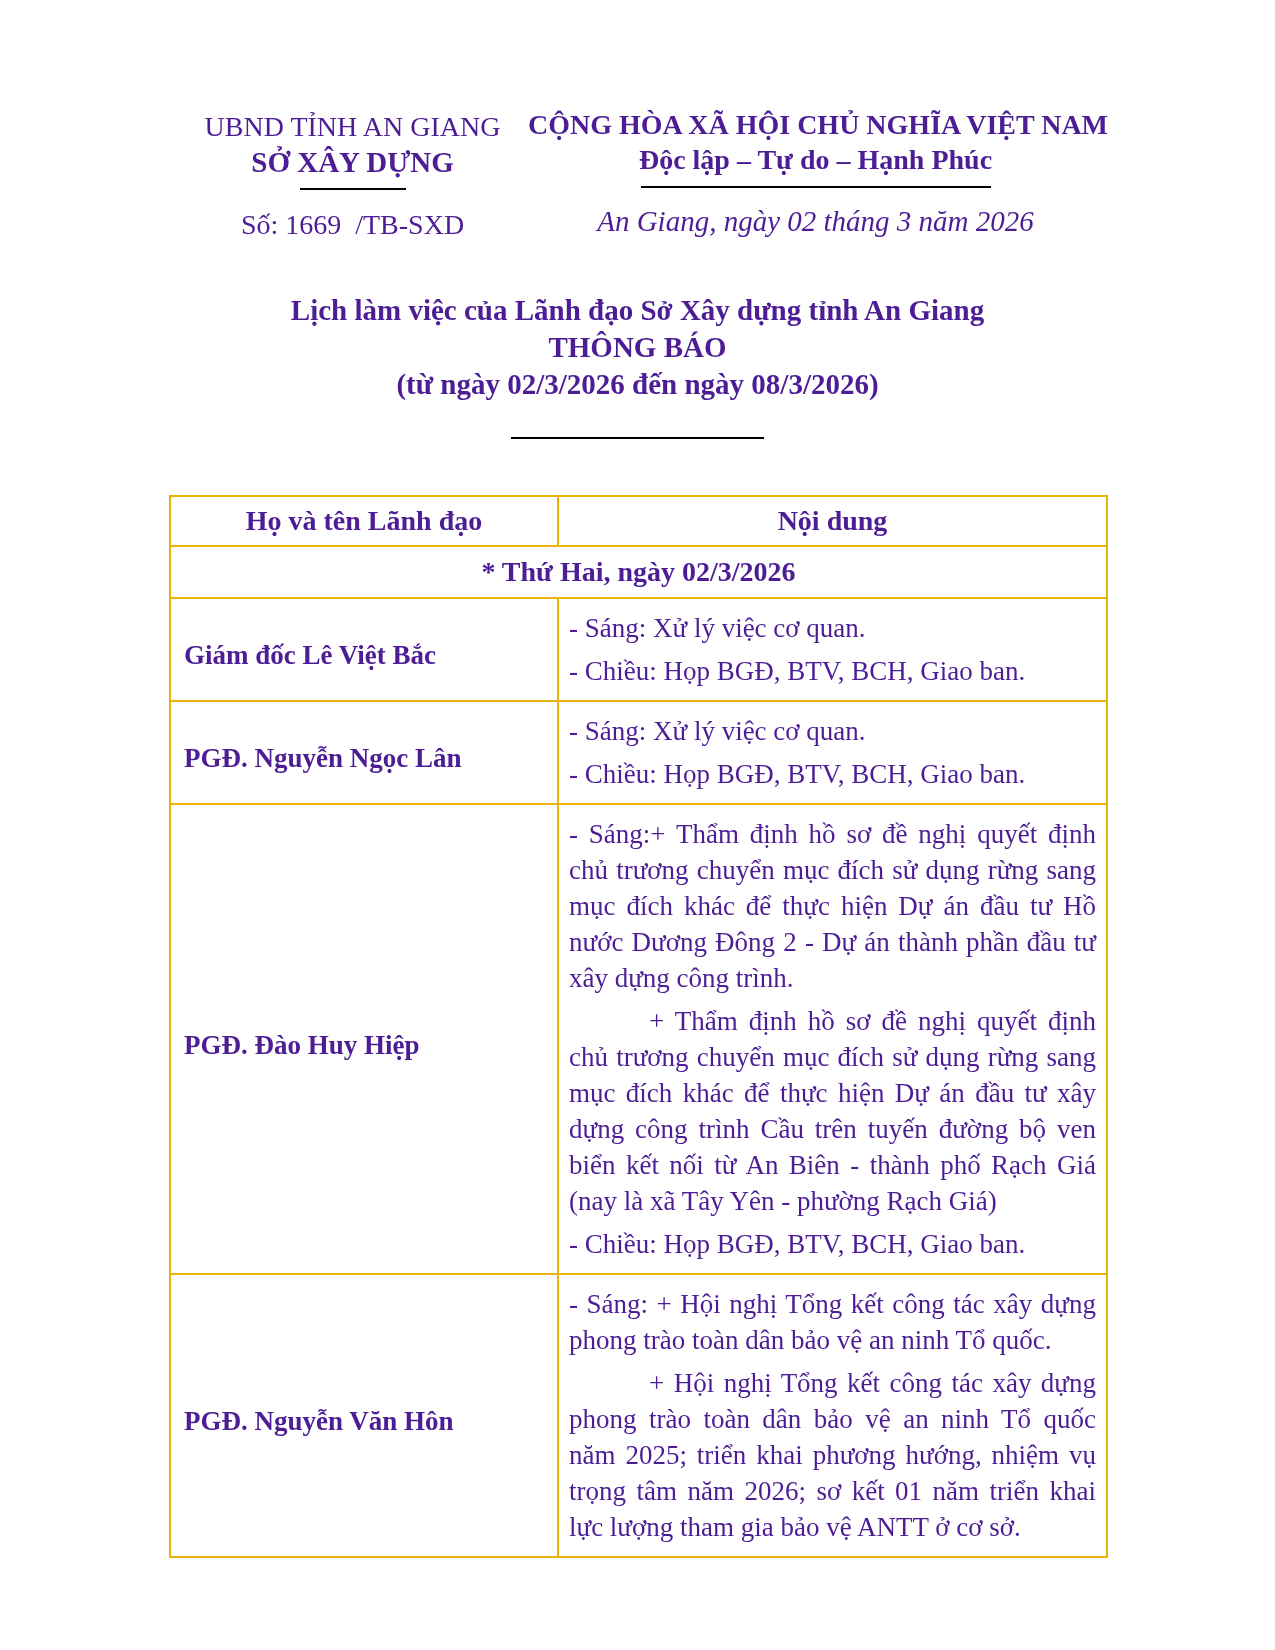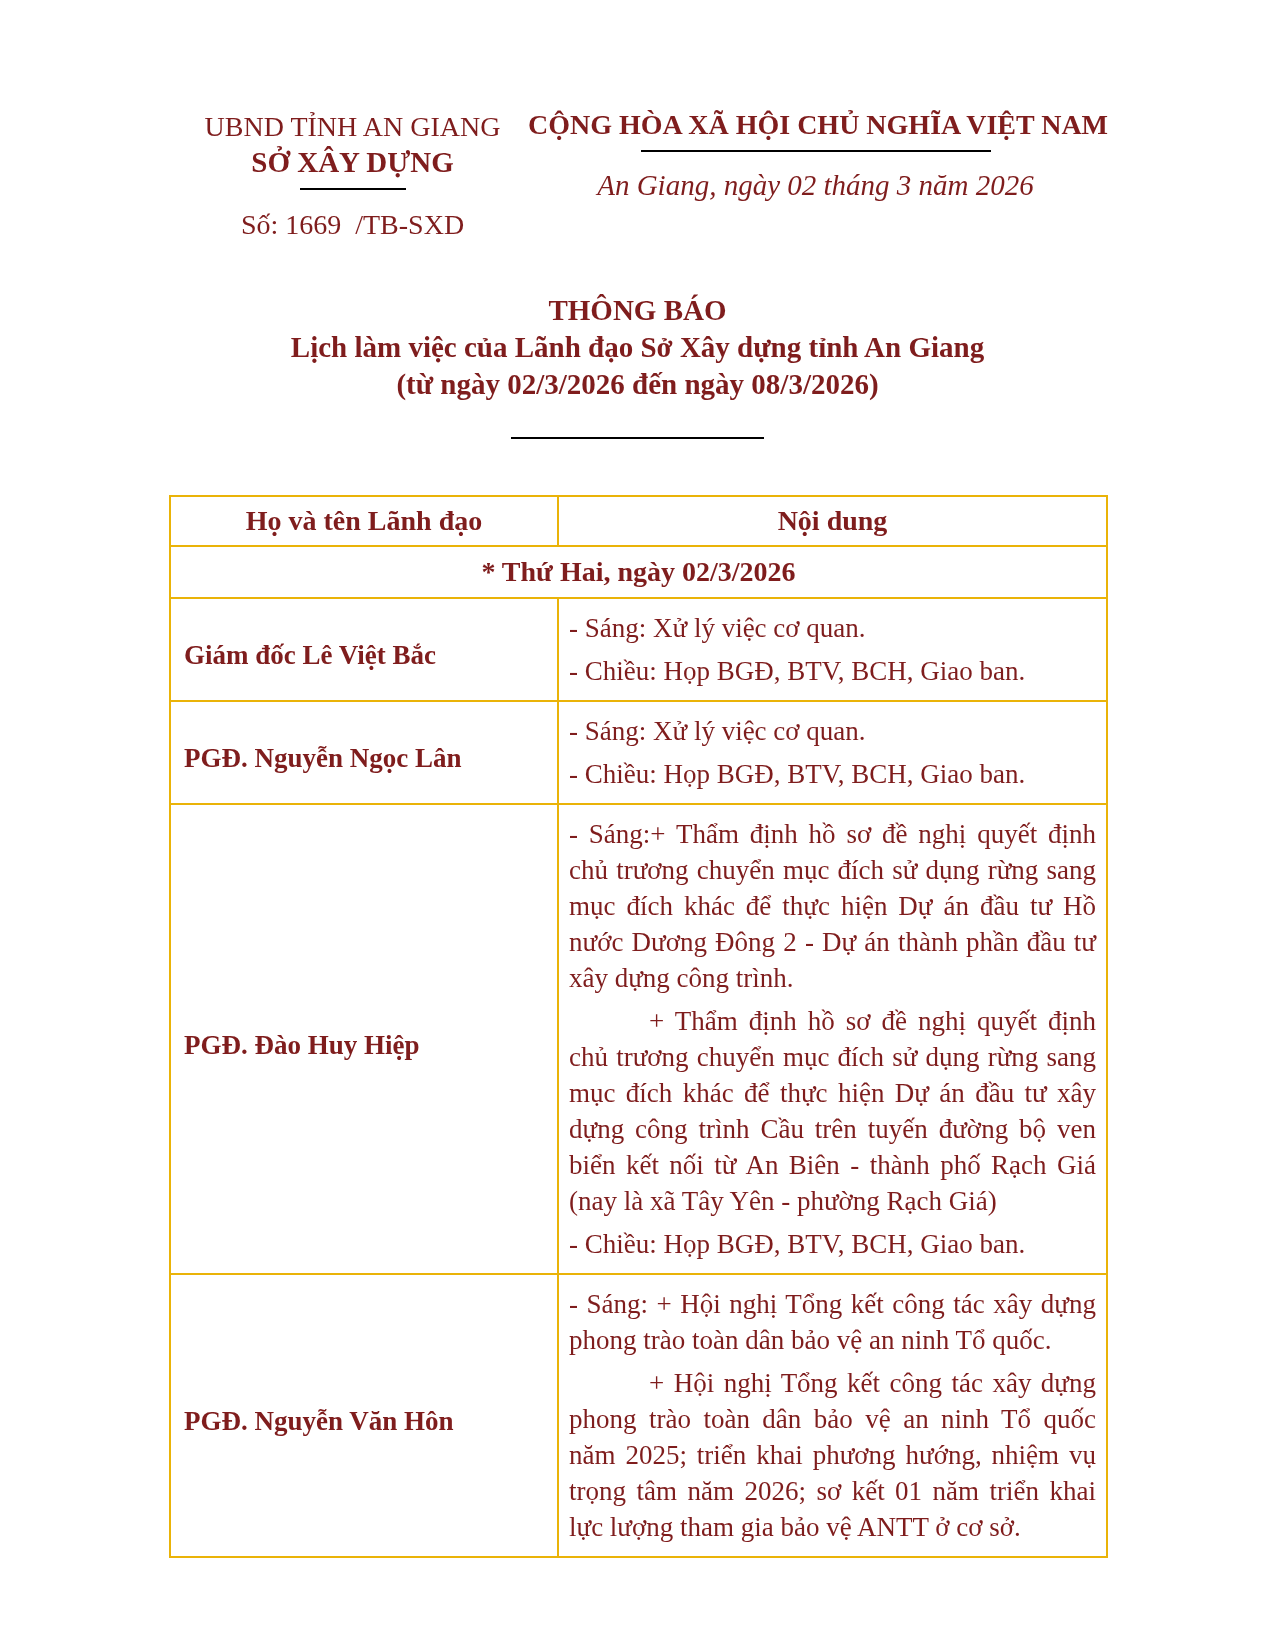--- a/index.html
+++ b/index.html
@@ -5,21 +5,21 @@
   html, body {
     margin: 0;
     padding: 0;
     background: #ffffff;
   }
   .page {
     position: relative;
     width: 1275px;
     height: 1650px;
     background: #ffffff;
-    color: #7f1d1d;
+    color: #4c1d95;
     font-family: "Liberation Serif", "DejaVu Serif", serif;
     overflow: hidden;
   }
 
   
   .header-left {
     position: absolute;
     top: 110px;
     left: 165px;
     width: 375px;
@@ -167,27 +167,28 @@
 
   <div class="header-left">
     <div class="org-parent">UBND TỈNH AN GIANG</div>
     <div class="org-name">SỞ XÂY DỰNG</div>
     <div class="org-rule"></div>
     <div class="doc-number">Số: 1669  /TB-SXD</div>
   </div>
 
   <div class="header-right">
     <div class="nation-line1">CỘNG HÒA XÃ HỘI CHỦ NGHĨA VIỆT NAM</div>
+    <div class="nation-line2">Độc lập – Tự do – Hạnh Phúc</div>
     <div class="motto-rule"></div>
     <div class="date-line">An Giang, ngày 02 tháng 3 năm 2026</div>
   </div>
 
   <div class="title-block">
+    <div class="title-line">Lịch làm việc của Lãnh đạo Sở Xây dựng tỉnh An Giang</div>
     <div class="title-line">THÔNG BÁO</div>
-    <div class="title-line">Lịch làm việc của Lãnh đạo Sở Xây dựng tỉnh An Giang</div>
     <div class="title-line">(từ ngày 02/3/2026 đến ngày 08/3/2026)</div>
     <div class="title-rule"></div>
   </div>
 
   <table class="schedule">
     <colgroup>
       <col class="c-name">
       <col class="c-content">
     </colgroup>
     <thead>

